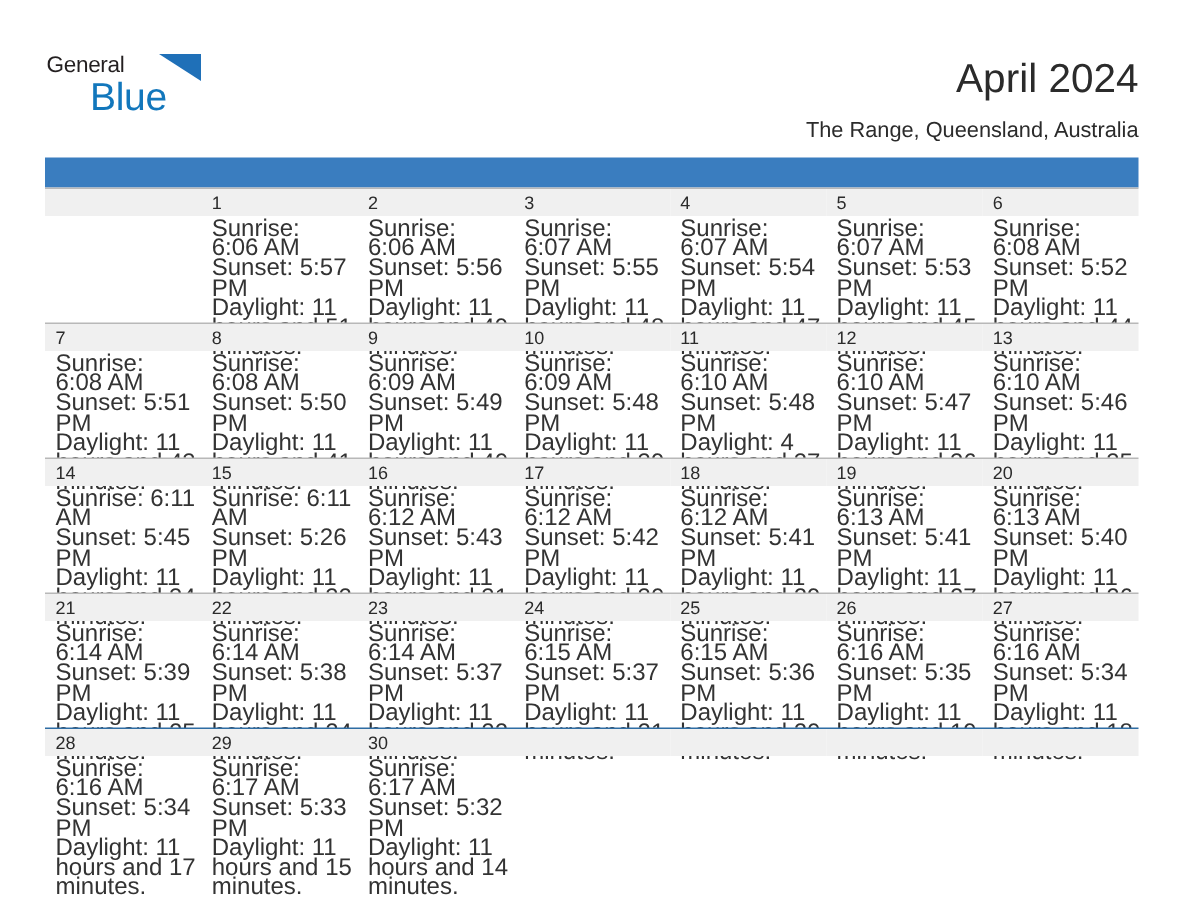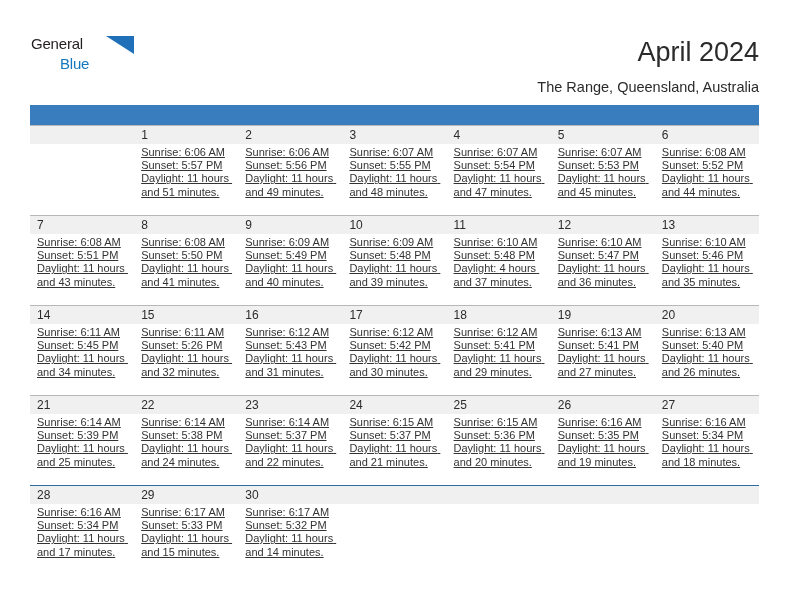--- a/index.html
+++ b/index.html
@@ -45,21 +45,21 @@
     font-size: 15px;
     font-weight: 400;
     color: #231f20;
     letter-spacing: -0.2px;
     line-height: 22px;
   }
   .logo-blue {
     position: absolute;
     left: 29px;
     top: 20px;
-    font-size: 15px;
+    font-size: 26px;
     font-weight: 400;
     color: #1277bc;
     letter-spacing: -0.2px;
     line-height: 22px;
   }
   .logo-triangle {
     position: absolute;
     left: 75px;
     top: 3px;
     width: 0;
@@ -173,24 +173,23 @@
     height: 18px;
     line-height: 18px;
     font-size: 12px;
     color: #2b2b2b;
   }
   .cell .details {
     position: absolute;
     left: 7px;
     top: 20px;
     width: 94px;
-    font-size: 11px;
+    font-size: 16px;
     line-height: 13.2px;
     color: #333333;
-    text-decoration: underline;
   }
   .cell .details div {
     white-space: pre-wrap;
   }
 </style>
 </head>
 <body>
 
 <div class="page">
 

